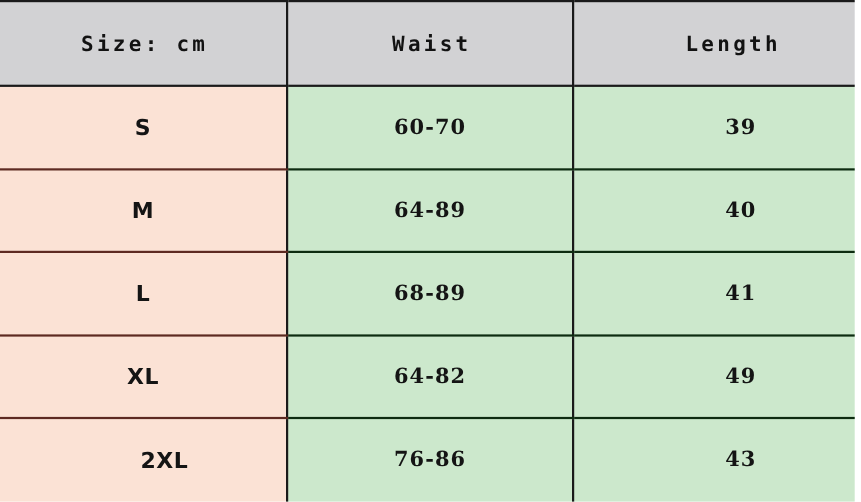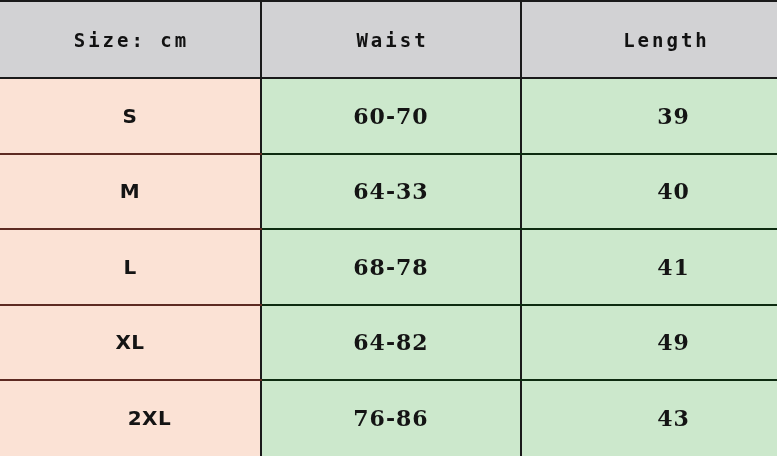--- a/index.html
+++ b/index.html
@@ -58,21 +58,21 @@
   tr.data-row { height: 75.5px; }
 
   td.cell {
     text-align: center;
     vertical-align: middle;
     padding: 0;
     border-right: 2px solid #1a1a1a;
     border-bottom: 2px solid #1a1a1a;
     font-family: "DejaVu Serif", "Liberation Serif", serif;
     font-weight: bold;
-    font-size: 22px;
+    font-size: 19px;
     letter-spacing: 1px;
     color: #141414;
   }
   td.cell.last-col { border-right: none; padding-left: 48px; }
   tr.data-row.last-row td.cell { border-bottom: none; }
 
   td.cell.size-cell {
     background: #fbe2d5;
     border-bottom-color: #5d2a22;
     font-family: "DejaVu Sans", sans-serif;
@@ -106,26 +106,26 @@
       </tr>
     </thead>
     <tbody>
       <tr class="data-row">
         <td class="cell size-cell">S</td>
         <td class="cell measure-cell">60-70</td>
         <td class="cell measure-cell last-col">39</td>
       </tr>
       <tr class="data-row">
         <td class="cell size-cell">M</td>
-        <td class="cell measure-cell">64-33</td>
+        <td class="cell measure-cell">64-89</td>
         <td class="cell measure-cell last-col">40</td>
       </tr>
       <tr class="data-row">
         <td class="cell size-cell">L</td>
-        <td class="cell measure-cell">68-78</td>
+        <td class="cell measure-cell">68-89</td>
         <td class="cell measure-cell last-col">41</td>
       </tr>
       <tr class="data-row">
         <td class="cell size-cell">XL</td>
         <td class="cell measure-cell">64-82</td>
         <td class="cell measure-cell last-col">49</td>
       </tr>
       <tr class="data-row last-row">
         <td class="cell size-cell">2XL</td>
         <td class="cell measure-cell">76-86</td>

